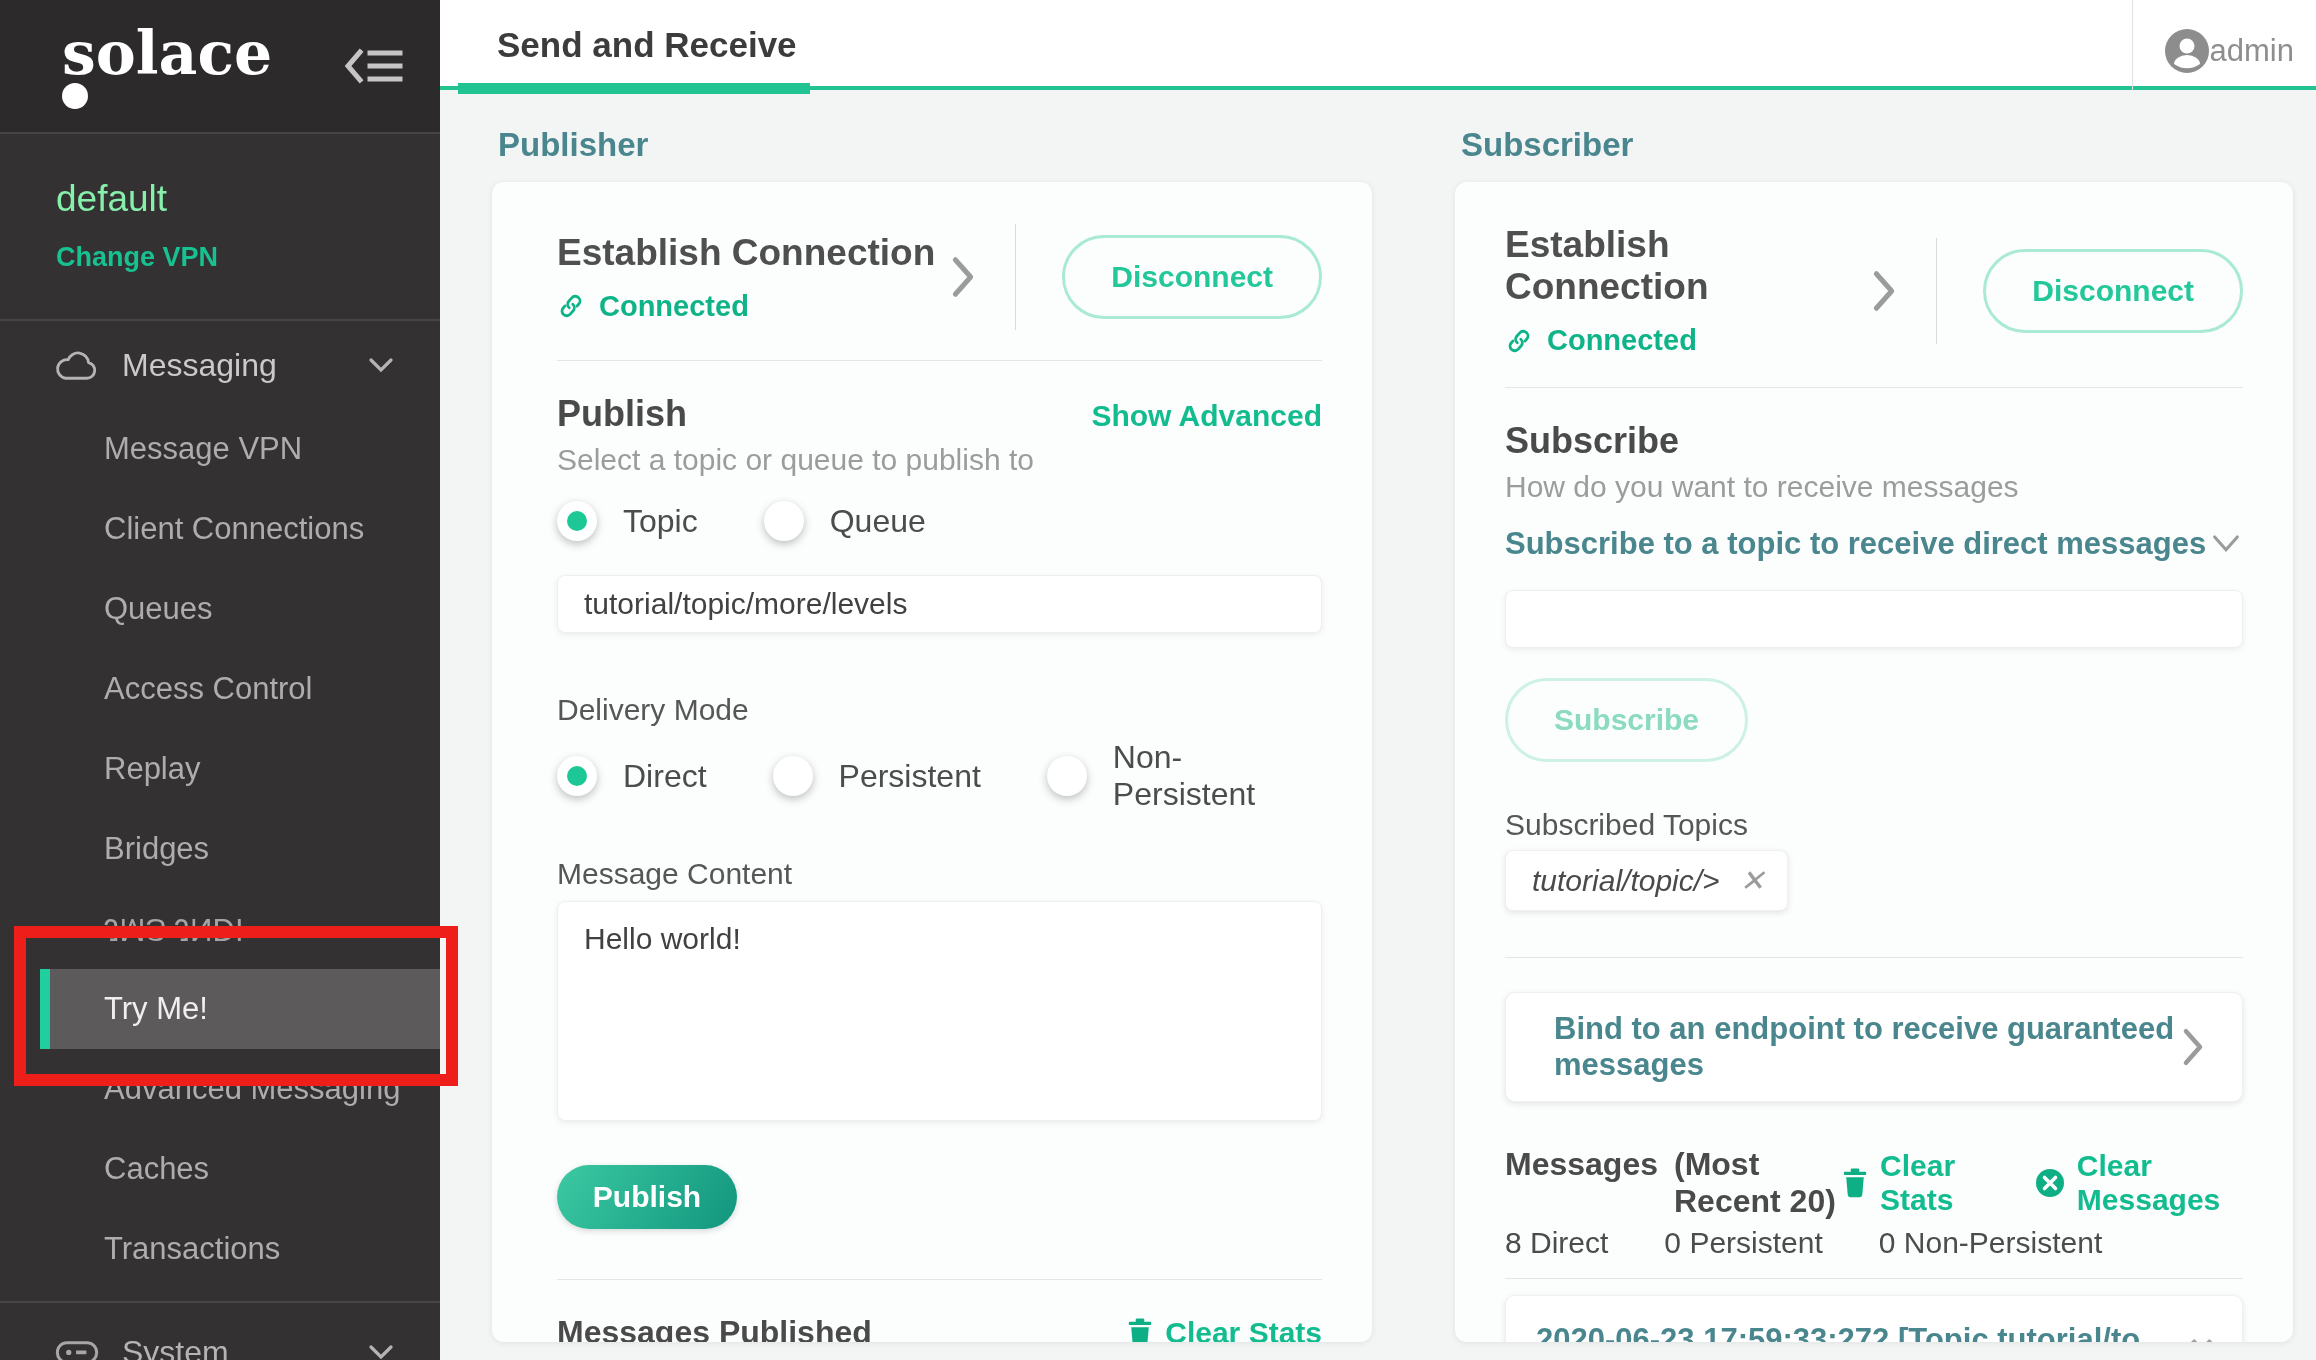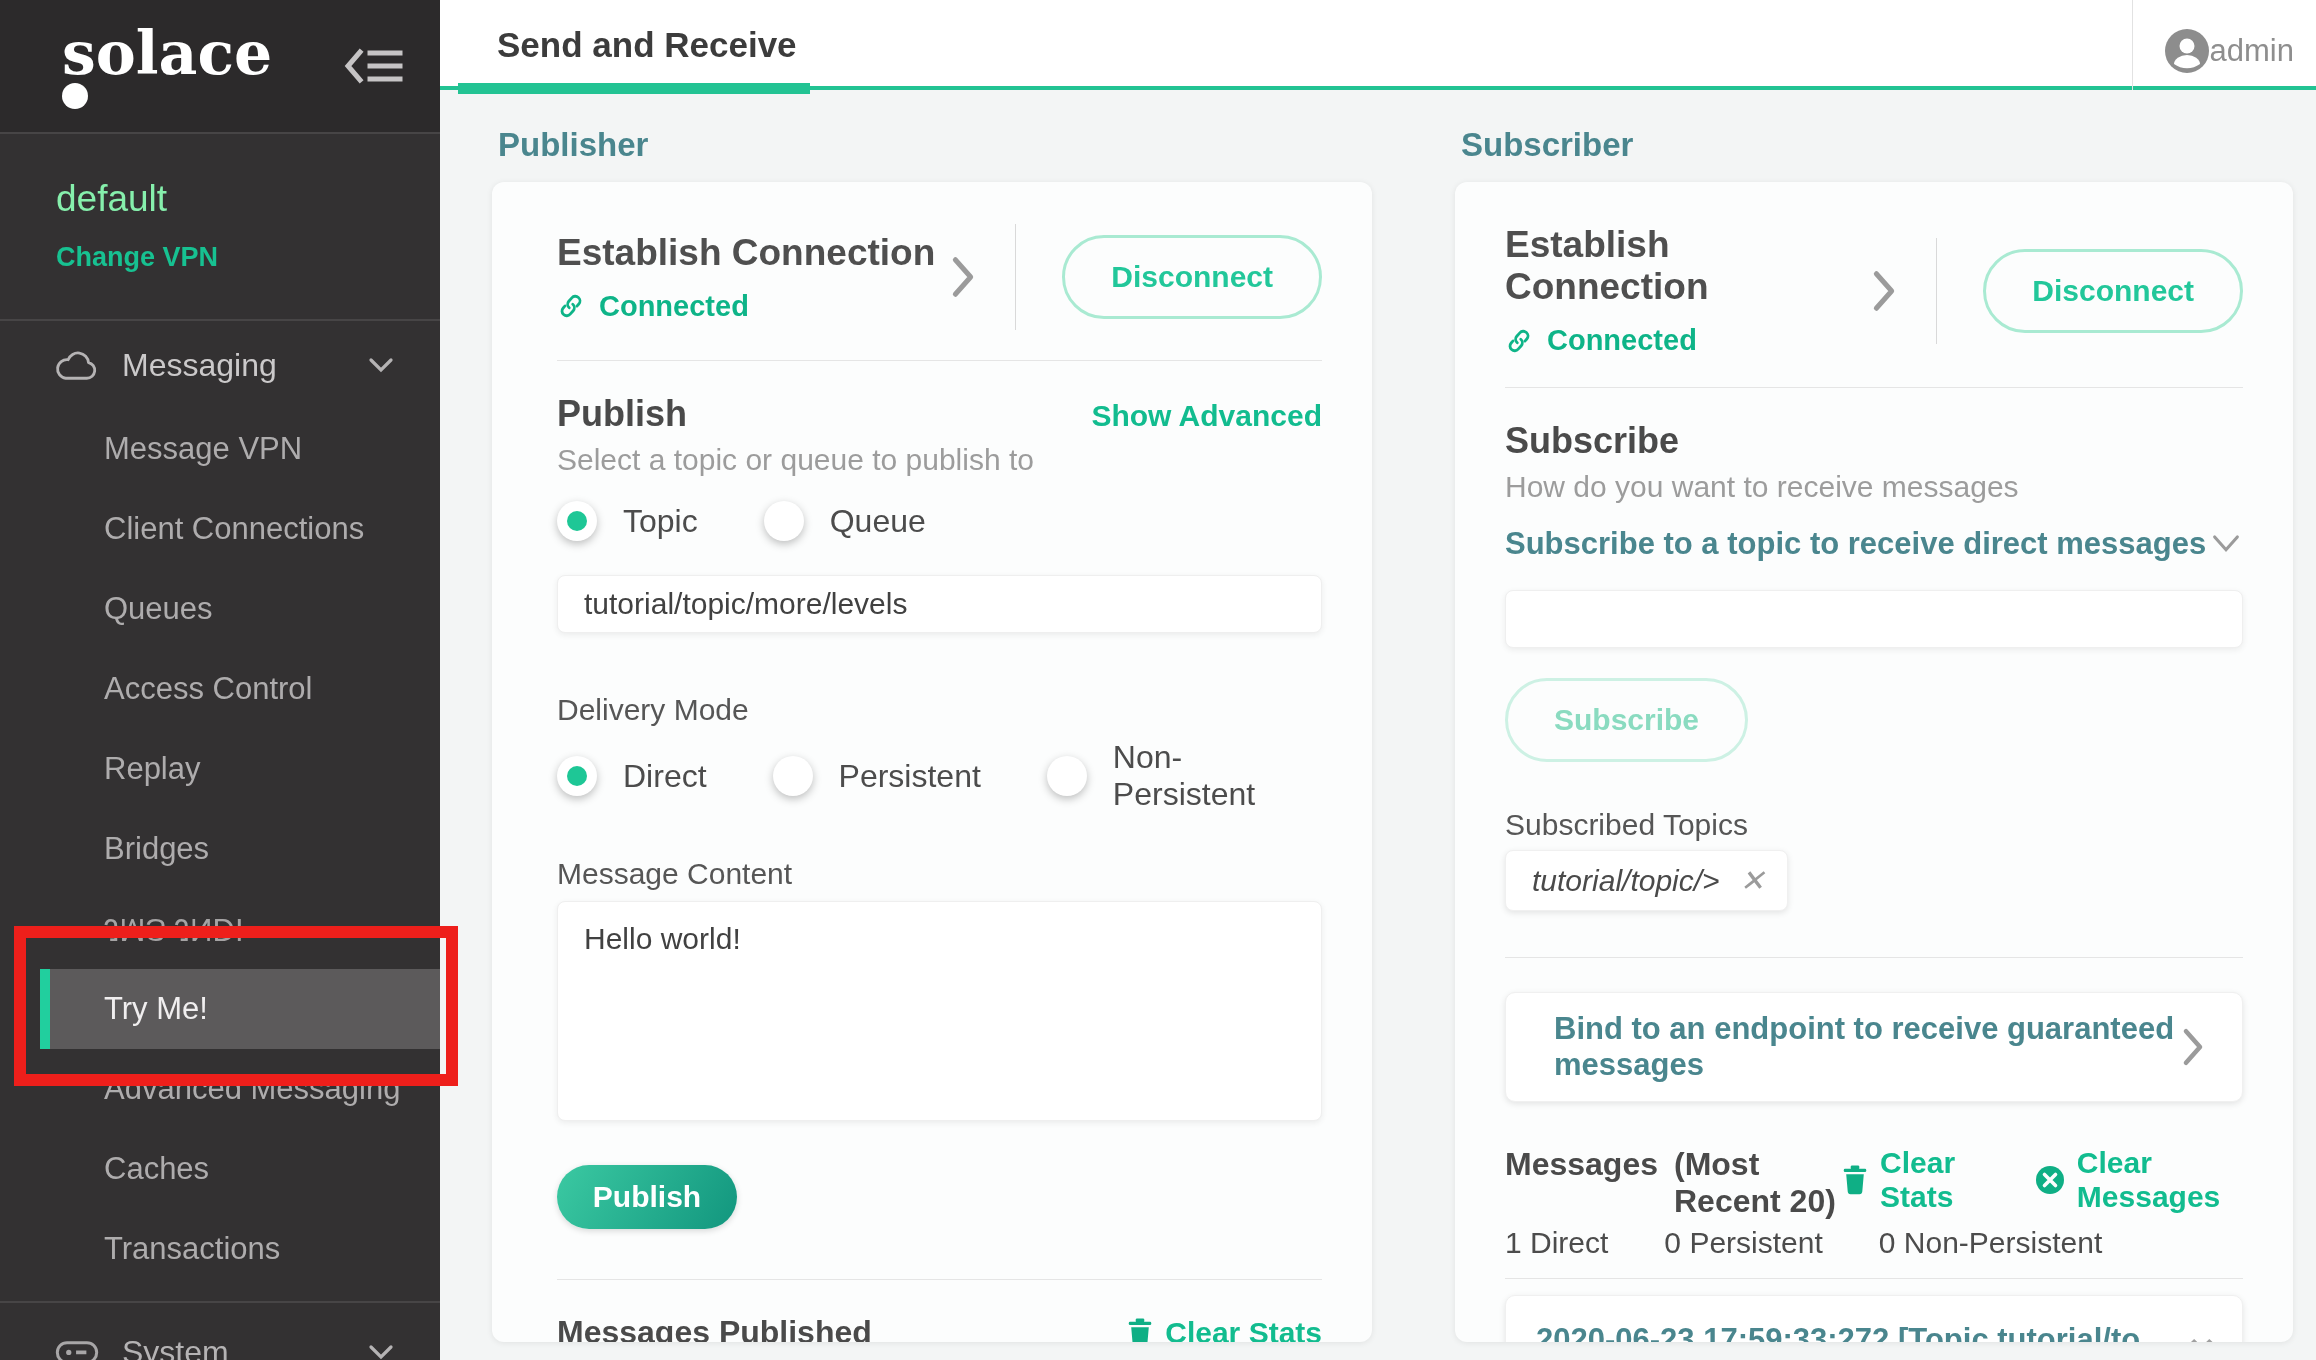--- a/index.html
+++ b/index.html
@@ -101,21 +101,21 @@
   .subscribe-btn{margin-top:30px;}
   .chip{margin-top:6px;display:inline-flex;align-items:center;gap:20px;background:#fff;
     border-radius:8px;box-shadow:0 2px 6px rgba(0,0,0,0.10);border:1px solid #f0f0f0;
     padding:12px 22px 12px 26px;font-size:30px;color:#4a4a4a;font-style:italic;}
   .chip-x{font-size:30px;color:#9b9b9b;cursor:pointer;}
   .bind-card{margin-top:34px;height:110px;background:#fff;border-radius:10px;
     box-shadow:0 2px 6px rgba(0,0,0,0.10);border:1px solid #f0f0f0;display:flex;align-items:center;
     padding:0 36px 0 48px;cursor:pointer;}
   .bind-label{font-size:31px;font-weight:bold;color:#4a868e;}
   .bind-card .chev{margin-left:auto;display:flex;}
-  .msg-head{margin-top:44px;display:flex;align-items:flex-start;}
+  .msg-head{margin-top:44px;display:flex;align-items:center;}
   .msg-actions{margin-left:auto;display:flex;align-items:center;gap:42px;}
   .msg-stats{margin-top:6px;display:flex;gap:56px;font-size:30px;color:#4c4c4c;}
   .msg-divider{margin-top:18px;}
   .msg-item{margin-top:16px;background:#fff;border-radius:10px;box-shadow:0 2px 6px rgba(0,0,0,0.10);
     border:1px solid #f0f0f0;position:relative;padding:22px 100px 0 30px;height:230px;overflow:hidden;}
   .msg-item-header{font-size:31px;font-weight:bold;color:#4a868e;line-height:1.45;max-width:650px;word-break:break-all;}
   .msg-close{position:absolute;right:26px;top:34px;font-size:34px;font-weight:bold;color:#a0a0a0;cursor:pointer;}
 </style>
 </head>
 <body>
@@ -405,21 +405,21 @@
               <svg width="30" height="30" viewBox="0 0 30 30">
                 <circle cx="15" cy="15" r="14" fill="#0faf85"></circle>
                 <path d="M9.5 9.5l11 11M20.5 9.5l-11 11" stroke="#fcfdfd" stroke-width="3.6" stroke-linecap="round"></path>
               </svg>
             </span>
             <span>Clear Messages</span>
           </span>
         </span>
       </div>
       <div class="msg-stats">
-        <span>1 Direct</span>
+        <span>8 Direct</span>
         <span>0 Persistent</span>
         <span>0 Non-Persistent</span>
       </div>
 
       <div class="divider msg-divider"></div>
 
       <div class="msg-item">
         <div class="msg-item-header">2020-06-23 17:59:33:272 [Topic tutorial/topic/more/levels]</div>
         <span class="msg-close">✕</span>
 

